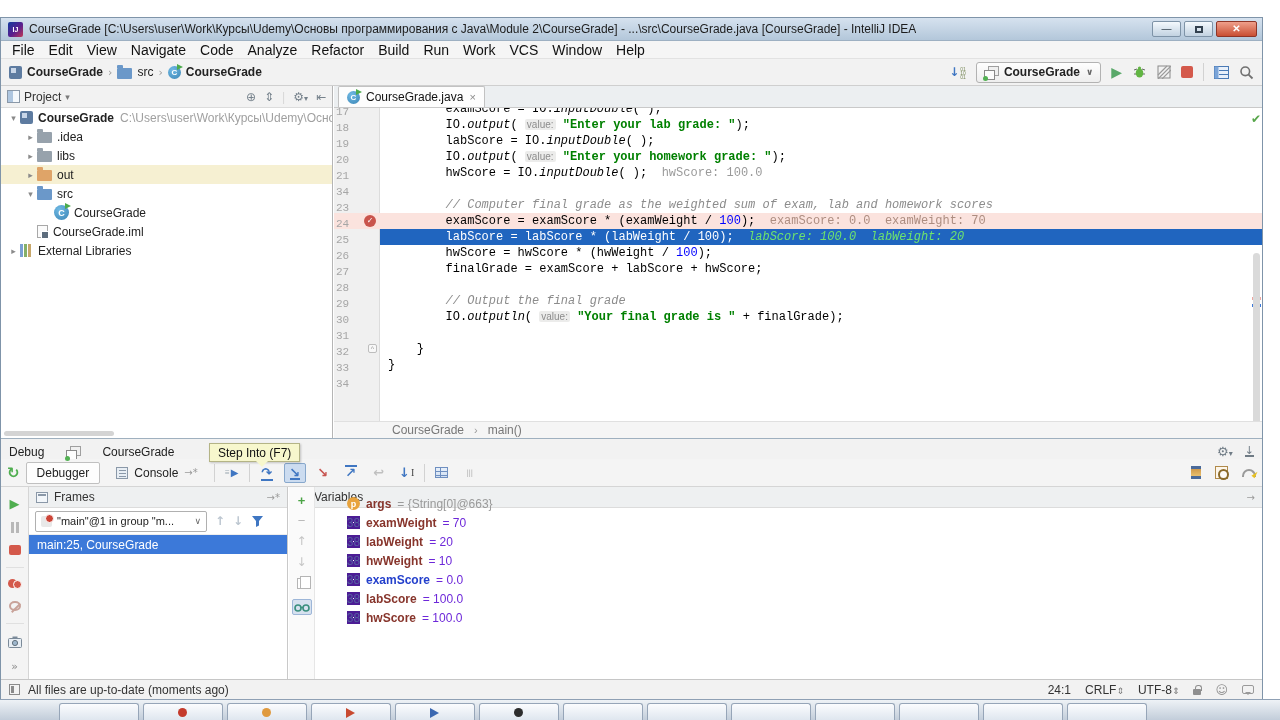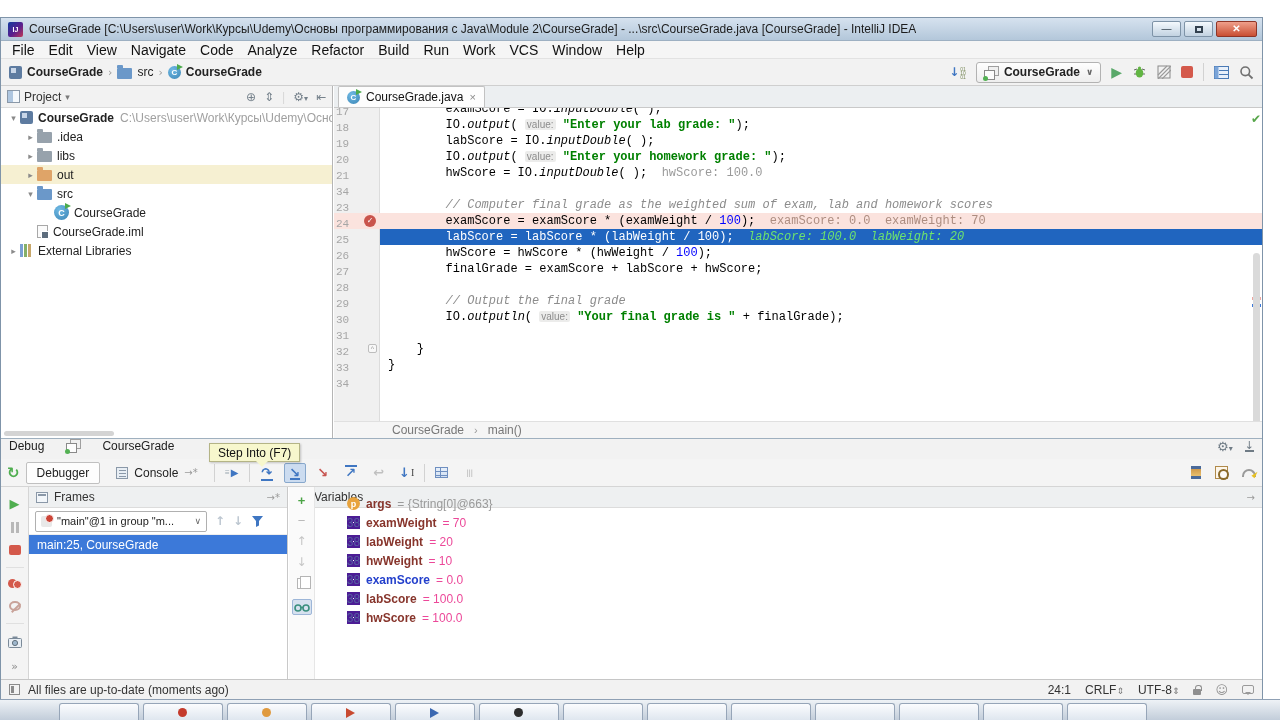--- a/index.html
+++ b/index.html
@@ -110,21 +110,21 @@
 .ok-check{position:absolute;top:4px;right:1px;color:#57a64a;font-size:12px}
 .sthumb{position:absolute;left:2px;right:2px;top:145px;height:188px;background:#dadada;border-radius:4px}
 .smark{position:absolute;left:1px;right:1px;height:3px}
 .smark.pink{top:189px;background:#eda6a0}
 .smark.blue{top:196px;background:#3c79d9}
 .ed-crumbs{position:absolute;left:0;right:0;bottom:0;height:17px;background:#f5f5f5;border-top:1px solid #e0e0e0;
   display:flex;align-items:center;gap:10px;padding-left:58px;font-size:12px;color:#777}
 
 
 .debugwin{position:absolute;top:420px;left:0;right:0;height:241px;background:#f2f2f2;border-top:1px solid #9fb0bf}
-.dhead{height:20px;display:flex;align-items:flex-start;gap:22px;padding:0 8px;font-size:12px;color:#222;background:#f2f2f2}
+.dhead{height:20px;display:flex;align-items:flex-end;gap:22px;padding:0 8px;font-size:12px;color:#222;background:#f2f2f2}
 .dhead-right{margin-left:auto;display:flex;align-items:center;gap:12px;color:#6f7b85}
 .gear{font-size:13px;color:#6f7b85}
 .hideic{border-bottom:2px solid #6f7b85;line-height:9px;font-size:11px;color:#6f7b85}
 .dtoolbar{position:absolute;top:20px;left:0;right:0;height:28px;background:#f4f4f4;border-bottom:1px solid #d5d5d5;
   display:flex;align-items:center;gap:6px;padding:0 6px}
 .rerun{color:#4fae4f;font-size:15px;font-weight:bold}
 .dtab{height:22px;display:flex;align-items:center;padding:0 10px;font-size:12px;gap:6px;color:#222}
 .dtab.active{background:#fdfdfd;border:1px solid #c0c0c0;border-radius:2px}
 .cons-ico{width:12px;height:12px;border:1px solid #8a98a8;background:#e8eef4;position:relative}
 .cons-ico::after{content:'';position:absolute;left:2px;top:2px;width:7px;height:1px;background:#8a98a8;box-shadow:0 3px 0 #8a98a8,0 6px 0 #8a98a8}
@@ -183,21 +183,21 @@
 .arrpale{color:#c4c4c4;font-size:12px;line-height:11px}
 .cpic{width:9px;height:11px;border:1px solid #b5b5b5;position:relative;background:#fff}
 .cpic::after{content:'';position:absolute;left:2px;top:-3px;width:9px;height:11px;border:1px solid #b5b5b5;background:#fff}
 .glassbox{width:20px;height:16px;background:#d6e1ef;border:1px solid #9db6d8;border-radius:2px;display:flex;align-items:center;justify-content:center}
 .vrows{position:absolute;left:26px;top:0;right:0;bottom:0;padding-top:7px}
 .vrow{height:19px;display:flex;align-items:center;gap:6px;padding-left:32px;font-size:12px}
 .p-ico{width:13px;height:13px;border-radius:50%;background:#e8a33d;color:#fff;font-size:9px;font-weight:bold;display:flex;align-items:center;justify-content:center;flex:none}
 .prim-ico{width:13px;height:13px;border:6px solid #4c1d95;background:#fafafa;color:#5660a0;font-size:12px;display:flex;align-items:center;justify-content:center;flex:none}
 .vn{color:#87352c;font-weight:bold}
 .vn.chg{color:#2440cc}
-.vv{color:#ec4899}
+.vv{color:#6d28d9}
 .vv.muted{color:#9a9a9a}
 
 
 .tooltip{position:absolute;left:208px;top:4px;height:19px;background:#f7f7cd;border:1px solid #b4b486;
   display:flex;align-items:center;padding:0 8px;font-size:12px;color:#111;box-shadow:1px 1px 2px rgba(0,0,0,.2);z-index:5}
 .tooltip::after{content:'';position:absolute;left:46px;bottom:-6px;border:6px solid transparent;border-top-color:#f7f7cd;border-bottom:none}
 
 
 .statusbar{position:absolute;left:0;right:0;bottom:0;height:20px;background:#f2f2f2;border-top:1px solid #c6c6c6;
   display:flex;align-items:center;gap:8px;padding:0 8px;font-size:12px;color:#333}

